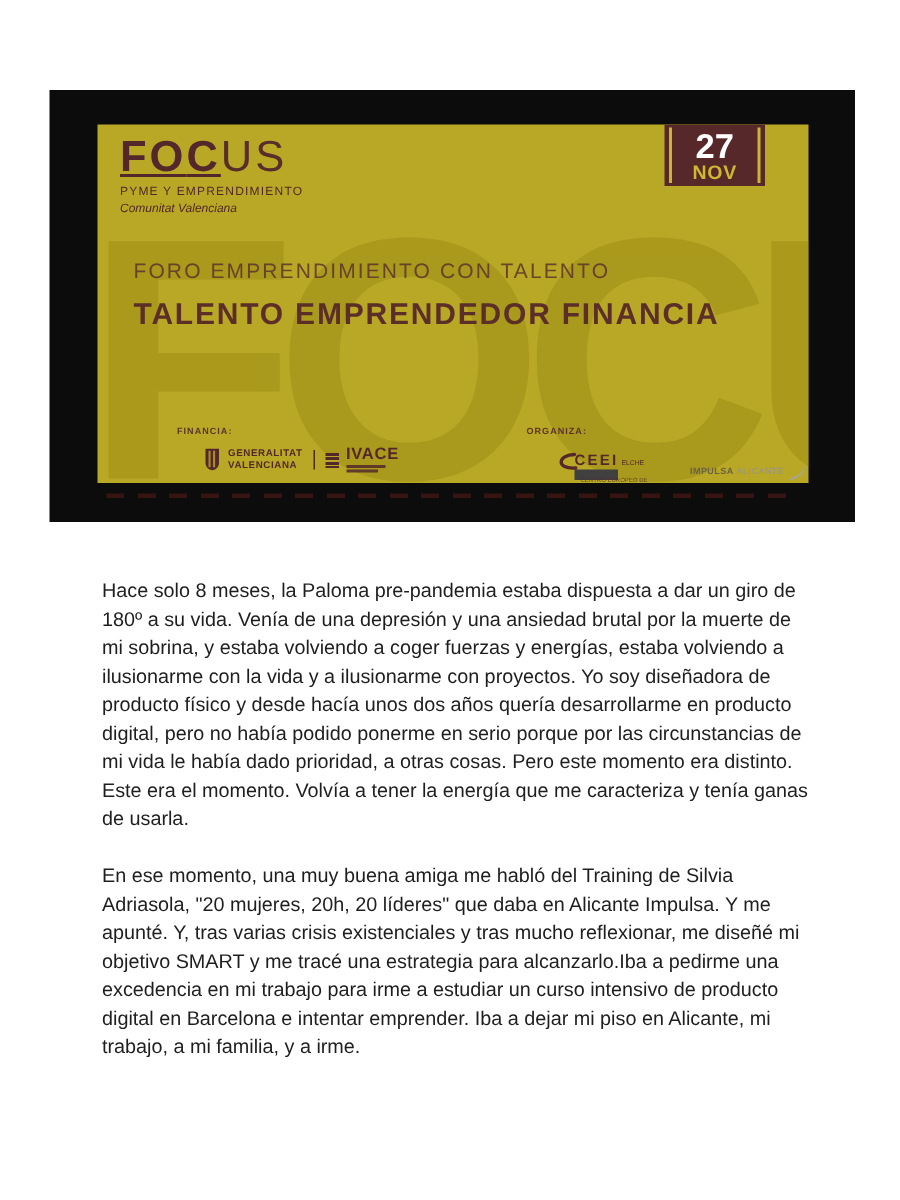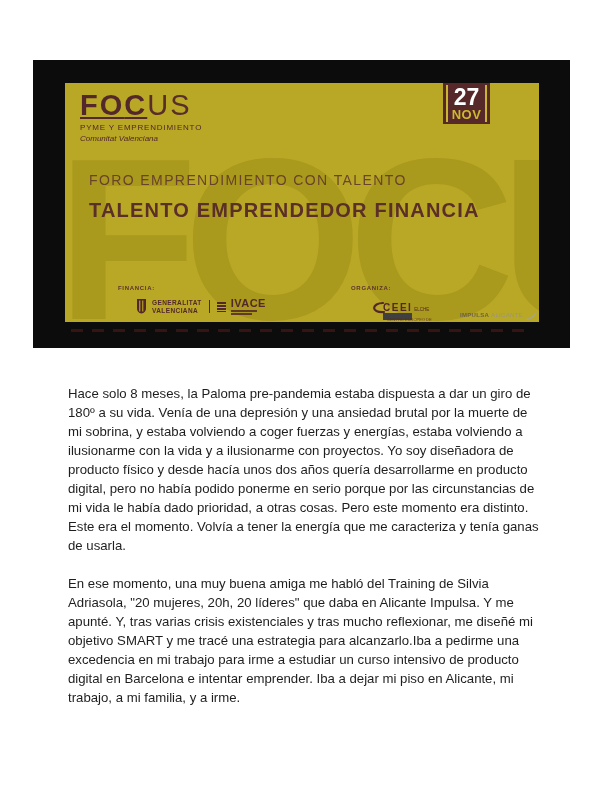--- a/index.html
+++ b/index.html
@@ -27,21 +27,21 @@
     color:#93810f; opacity:0.38; white-space:nowrap; pointer-events:none;
   }
   .logo { position:absolute; left:15px; top:8px; color:#54272a; }
   .logo-word { font-size:29px; line-height:28px; letter-spacing:2px; }
   .logo-word .heavy { font-weight:bold;text-decoration:underline; }
   .logo-word .light { font-weight:normal; opacity:0.95; }
   .logo-sub { font-size:8px; letter-spacing:0.8px; margin-top:4px;text-align:right; }
   .logo-region { font-size:8px; margin-top:2px;font-style:italic; }
 
   .date-badge {
-    position:absolute; left:378px; top:0; width:47px; height:41px;
+    position:absolute; left:378px; top:0; width:67px; height:41px;
     background:#57282a; text-align:center;
   }
   .date-badge::before, .date-badge::after {
     content:""; position:absolute; top:2px; bottom:2px; width:2px; background:#c9b52e;
   }
   .date-badge::before { left:3px; }
   .date-badge::after { right:3px; }
   .badge-day { font-size:23px; font-weight:bold; color:#ffffff; line-height:24px; margin-top:2px; }
   .badge-month { font-size:13px; font-weight:bold; color:#cdb92f; line-height:11px; letter-spacing:0.5px; }
 

